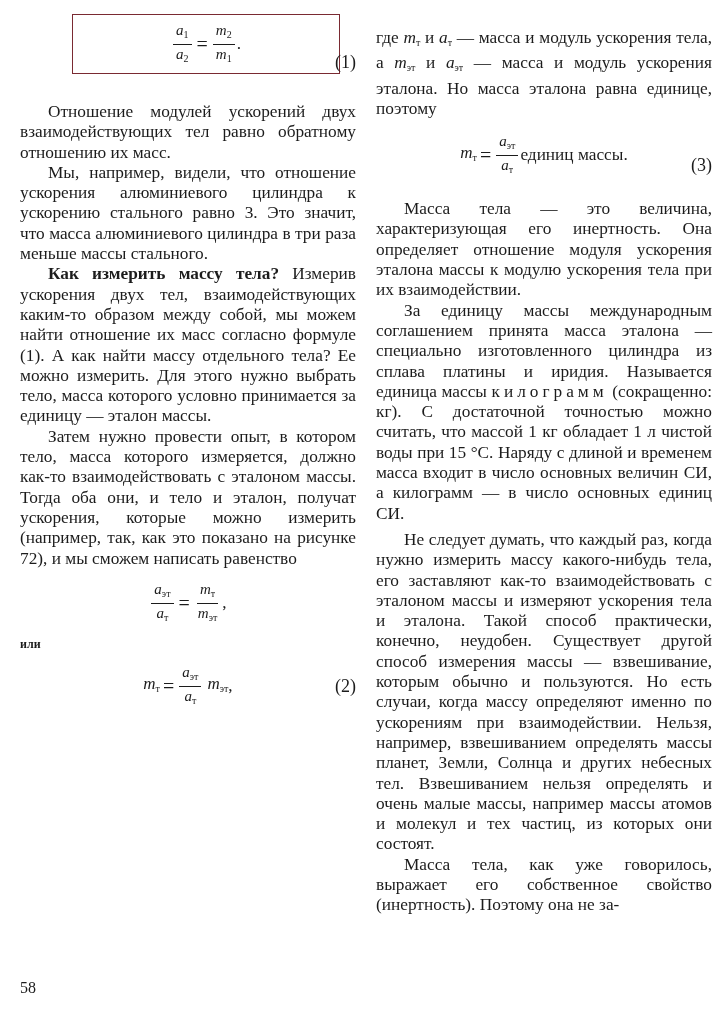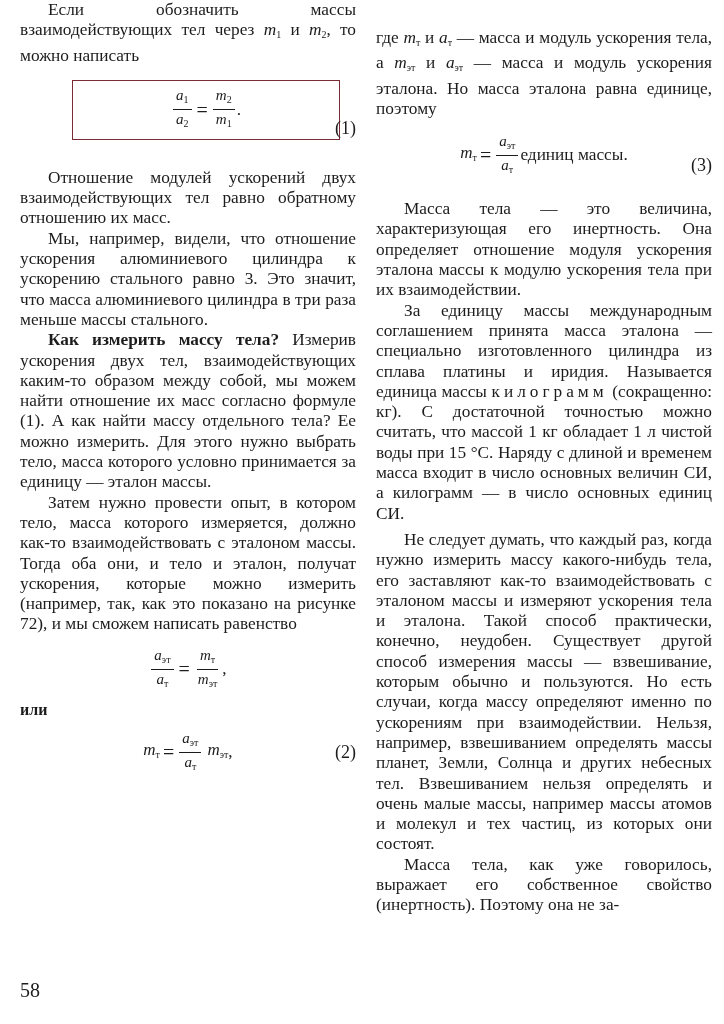--- a/index.html
+++ b/index.html
@@ -21,28 +21,27 @@
     .frac .num { border-bottom: 1.4px solid #1c1c1c; padding: 0 3px 1px; }
     .frac .den { padding: 1px 3px 0; }
     .eq { font-size: 20px; margin: 0 3px; }
     .mvar { font-style: italic; }
     sub { font-size: 10px; font-style: normal; vertical-align: -3px; }
     .eqnum { position: absolute; right: 0; font-size: 18px; }
     .box {
       border: 1.6px solid #7a2a32; width: 266px; height: 58px; margin-left: 52px;
       display: flex; align-items: center; justify-content: center;
     }
-    .page-number { position: absolute; left: 20px; top: 979px; font-size: 20px; font-family: Liberation Serif, serif; }
+    .page-number { position: absolute; left: 20px; top: 979px; font-size: 16px; font-family: Liberation Serif, serif; }
   </style>
 </head>
 <body>
 
 <div class="col left">
 
-  <p class="indent"><span>Если обозначить массы взаимодействующих тел через </span><span class="mvar"><span>m</span><sub>1</sub></span><span> и </span><span class="mvar"><span>m</span><sub>2</sub></span><span>, то можно написать</span></p>
 
   <div class="formula-row" style="margin-top:14px; justify-content:flex-start;">
     <div class="box">
       <span class="frac">
         <span class="num"><span>a</span><sub>1</sub></span>
         <span class="den"><span>a</span><sub>2</sub></span>
       </span>
       <span class="eq">=</span>
       <span class="frac">
         <span class="num"><span>m</span><sub>2</sub></span>
@@ -67,21 +66,21 @@
       <span class="den"><span>a</span><sub>т</sub></span>
     </span>
     <span class="eq">=</span>
     <span class="frac">
       <span class="num"><span>m</span><sub>т</sub></span>
       <span class="den"><span>m</span><sub>эт</sub></span>
     </span>
     <span>,</span>
   </div>
 
-  <p class="b" style="margin-top:8px; font-size:16px;">или</p>
+  <p class="b" style="margin-top:8px; font-size:12px;">или</p>
 
   <div class="formula-row" style="margin-top:10px;">
     <span class="mvar" style="font-size:17px;"><span>m</span><sub>т</sub></span>
     <span class="eq">=</span>
     <span class="frac">
       <span class="num"><span>a</span><sub>эт</sub></span>
       <span class="den"><span>a</span><sub>т</sub></span>
     </span>
     <span class="mvar" style="font-size:17px; margin-left:4px;"><span>m</span><sub>эт</sub></span>
       <span>,</span>

